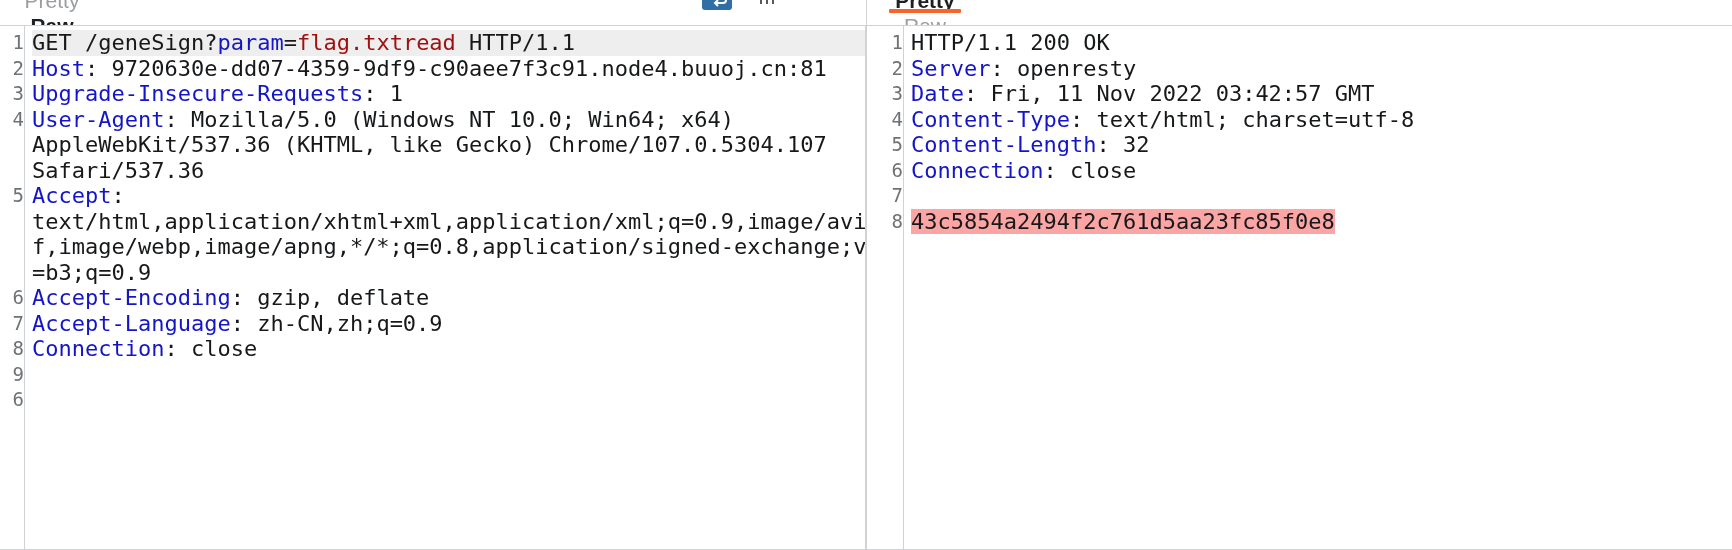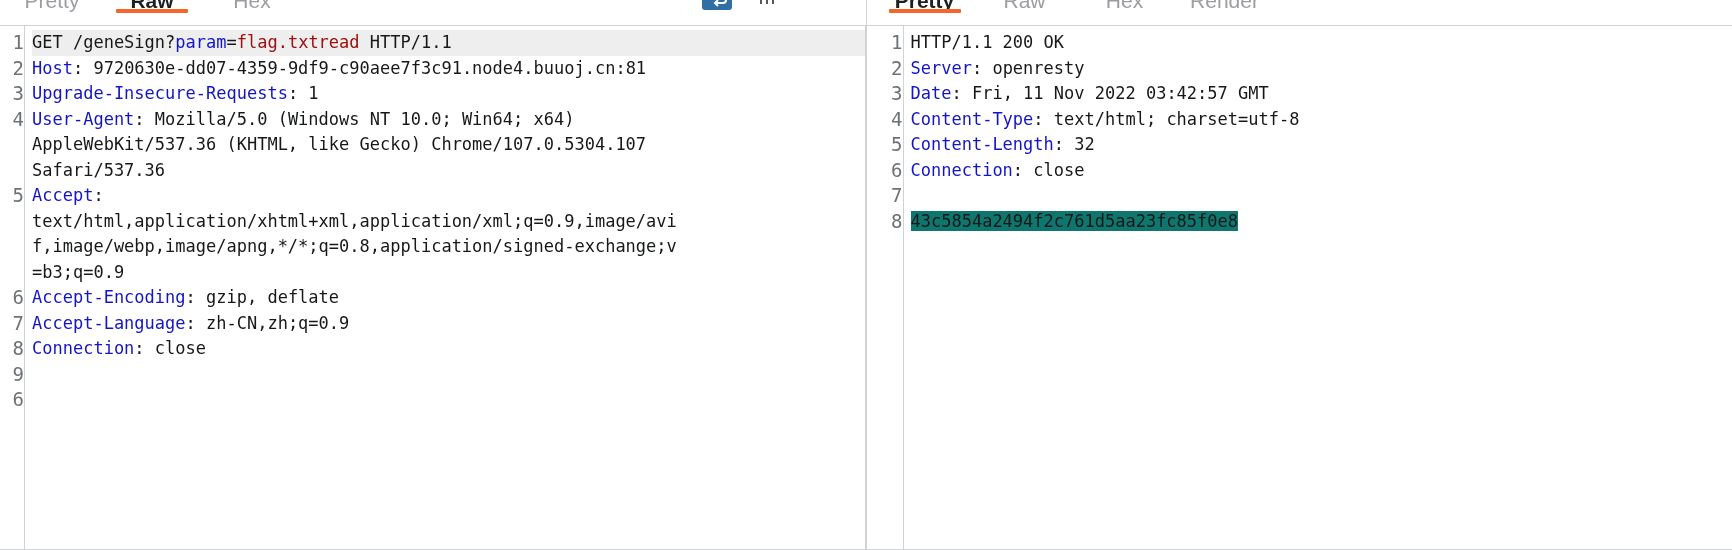--- a/index.html
+++ b/index.html
@@ -37,21 +37,21 @@
   .tabbar {
     height: 25px;
     flex: 0 0 25px;
     display: flex;
     align-items: flex-start;
     position: relative;
     background: #ffffff;
   }
   .tabs {
     display: flex;
-    flex-direction: row;
+    flex-direction: column;
     align-items: flex-start;
     height: 25px;
   }
   .tab {
     position: relative;
     font-size: 21px;
     line-height: 20px;
     color: #3a3f44;
     padding: 0 0 5px 0;
     margin: 0 0 0 0;
@@ -129,36 +129,36 @@
   .gutter-sep {
     flex: 0 0 1px;
     background: #cfd3d6;
     margin: 0 0 0 0;
   }
   .code {
     flex: 1 1 auto;
     padding-top: 4px;
     padding-left: 7px;
     font-family: "DejaVu Sans Mono", monospace;
-    font-size: 17px;
+    font-size: 22px;
     line-height: 25.5px;
     color: #16181a;
     white-space: pre;
     overflow: hidden;
   }
   .ln { display: block; height: 25.5px; }
   .ln.sel { background: #eeeeee; }
   .hdr-name { color: #1414c8; margin-top: 28px; }
   .kw-param { color: #1414c8; }
   .kw-value { color: #a01010; }
   .hl-match {
     background: #fbcfa4;
     color: #16181a;
   }
-  .code-response .hl-match { background: #0f766e; }
+  .code-response .hl-match { background: #fca5a5; }
 
   
   .bottom-rule {
     position: absolute;
     left: 0;
     right: 0;
     bottom: 0;
     height: 1px;
     background: #cfd3d6;
   }

